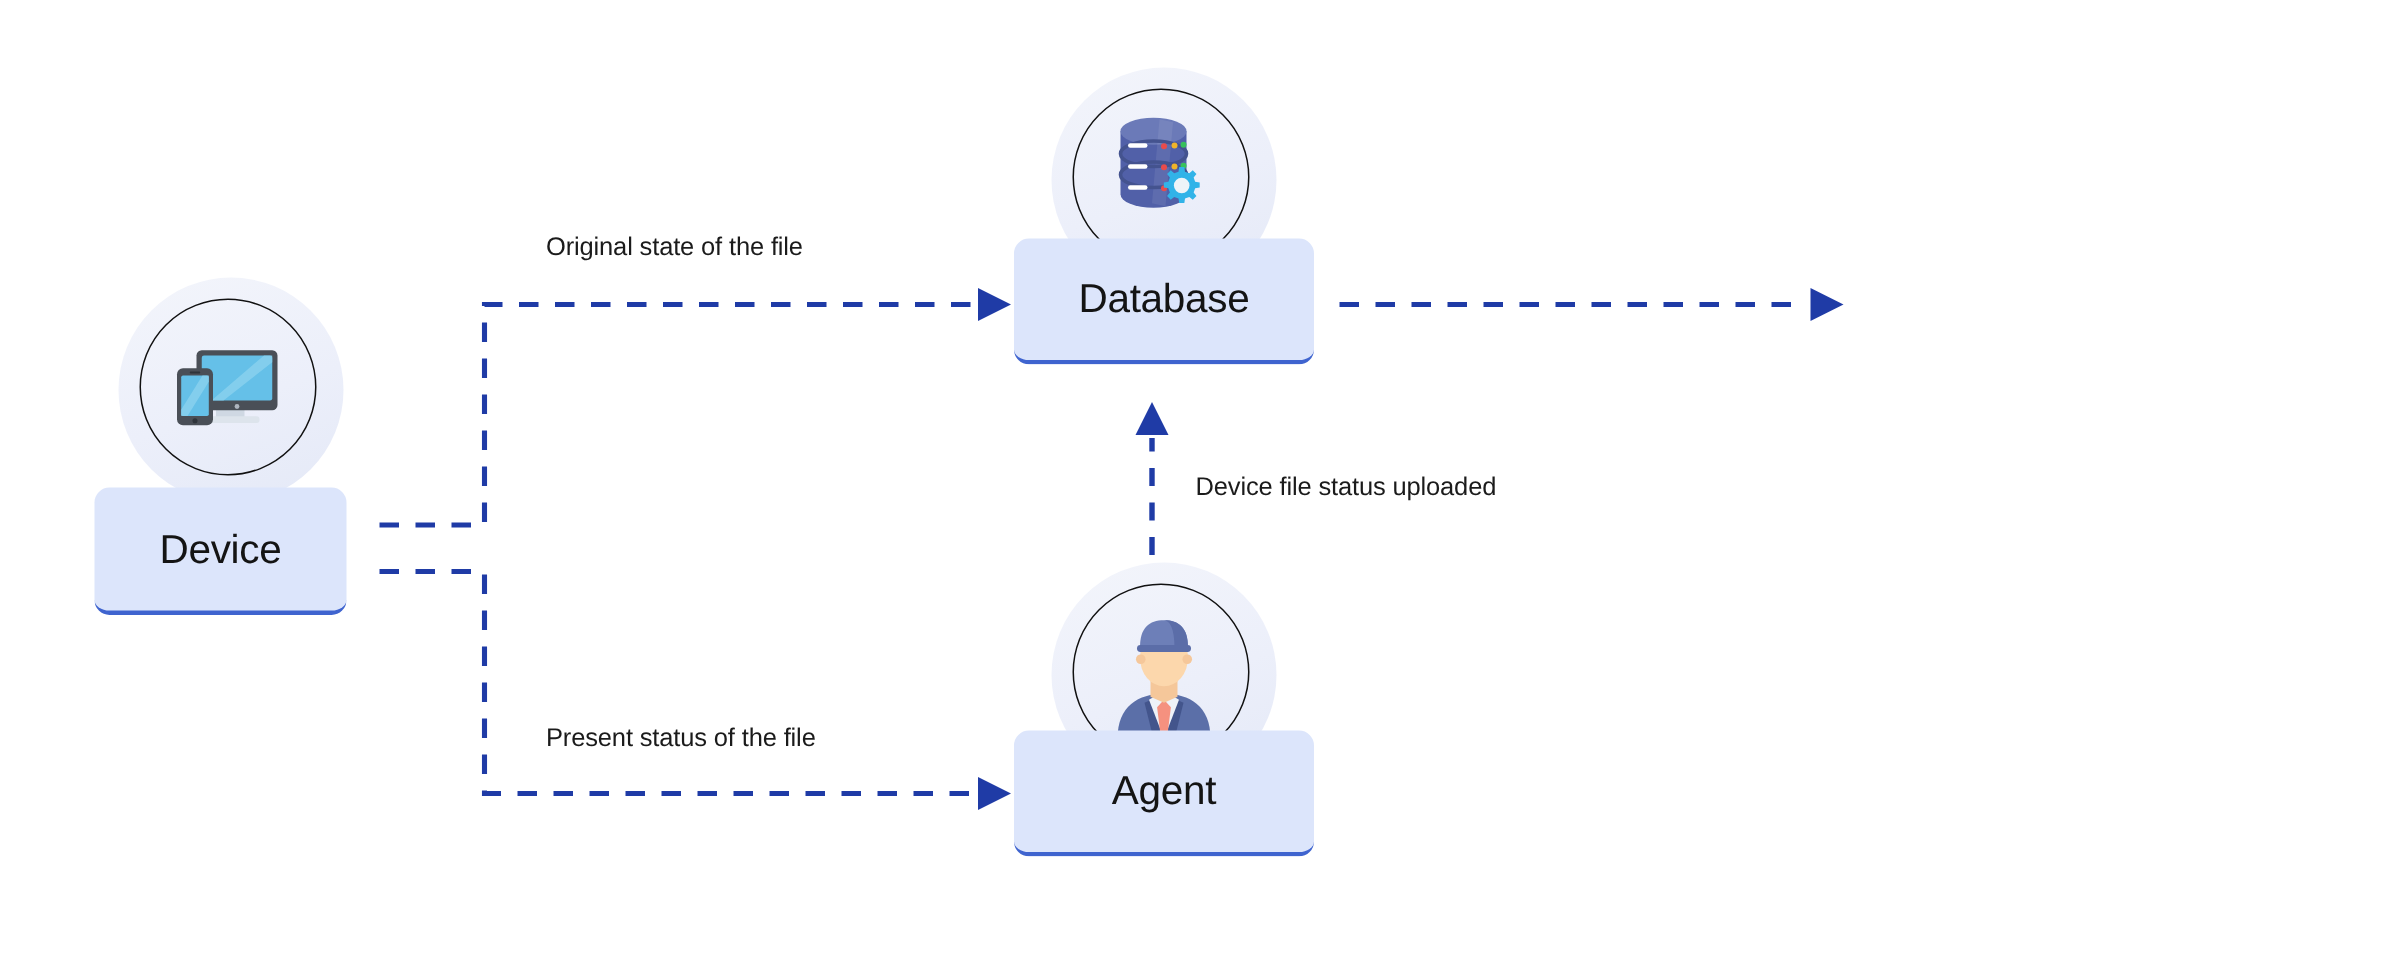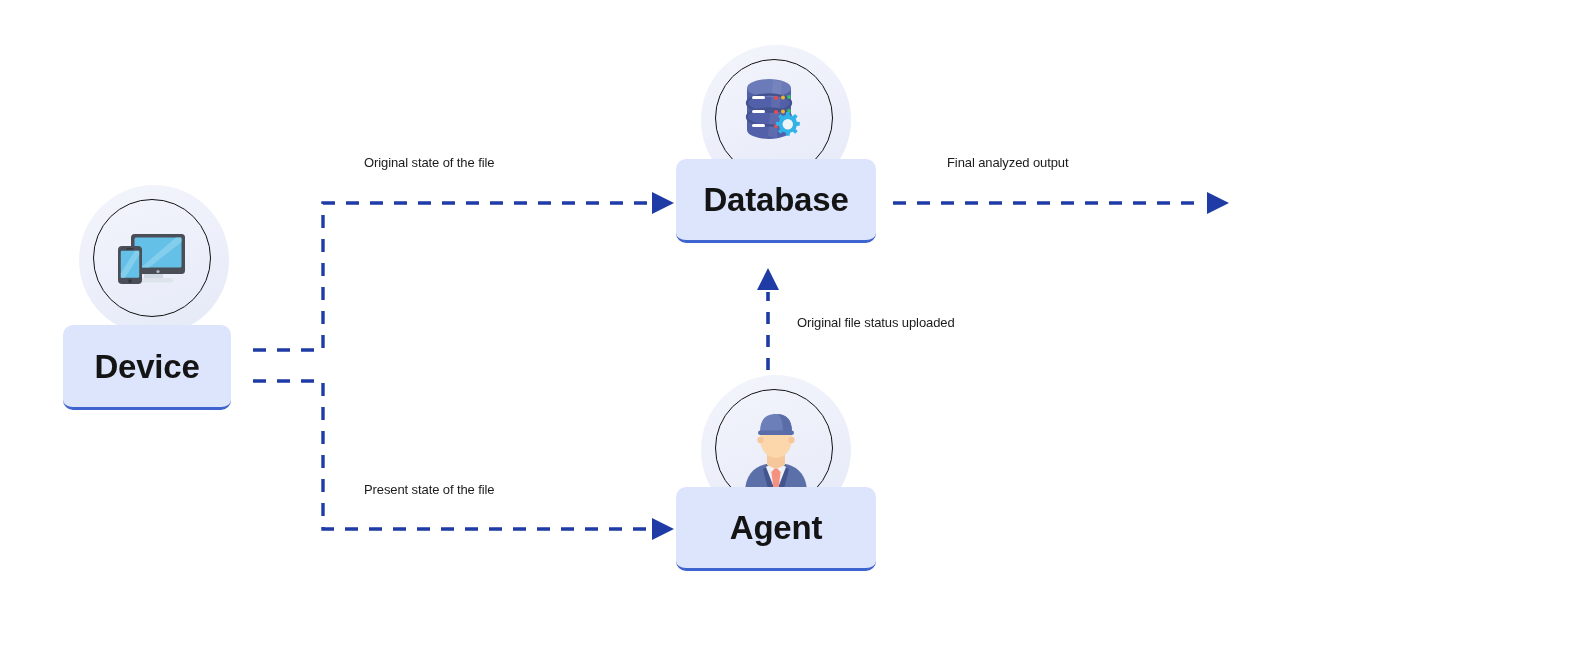--- a/index.html
+++ b/index.html
@@ -75,32 +75,32 @@
     background: #dce5fb;
     border-radius: 10px;
     border-bottom: 3.5px solid #3f64cf;
     display: flex;
     align-items: center;
     justify-content: center;
     z-index: 3;
   }
   .node-label {
     color: #141414;
-    font-size: 33px;
-    font-weight: 700;
+    font-size: 27px;
+    font-weight: 400;
     letter-spacing: -0.2px;
     line-height: 1;
     white-space: nowrap;
   }
 
   
   .edge-label {
     position: absolute;
     color: #1b1b1b;
-    font-size: 13px;
+    font-size: 17px;
     font-weight: 400;
     white-space: nowrap;
     letter-spacing: -0.1px;
     z-index: 4;
   }
 </style>
 </head>
 <body>
 
 <div id="canvas">
@@ -128,25 +128,24 @@
     </g>
 
     <g>
       <path d="M893,203 L1205,203" fill="none" stroke="#1f3ba6" stroke-width="3.4" stroke-dasharray="13 11" stroke-linecap="butt"></path>
       <path d="M1207,192 L1229,203 L1207,214 Z" fill="#1f3ba6"></path>
     </g>
   </svg>
 
   <div class="edge-label" style="left:364px; top:155px;">Original state of the file</div>
 
-  <div class="edge-label" style="left:364px; top:482px;">Present state of the file</div>
-
-  <div class="edge-label" style="left:797px; top:315px;">Original file status uploaded</div>
-
-  <div class="edge-label" style="left:947px; top:155px;">Final analyzed output</div>
+  <div class="edge-label" style="left:364px; top:482px;">Present status of the file</div>
+
+  <div class="edge-label" style="left:797px; top:315px;">Device file status uploaded</div>
+
 
   <div class="node" style="left:63px; top:325px; width:182px; height:85px;">
 
     <div class="node-badge" style="top:-140px;">
       <div class="badge-halo"></div>
       <div class="badge-ring"></div>
       <div class="badge-art">
         <svg width="80" height="64" viewBox="0 0 80 64">
 
           <rect x="30" y="47" width="19" height="6" fill="#cfd8e3"></rect>

